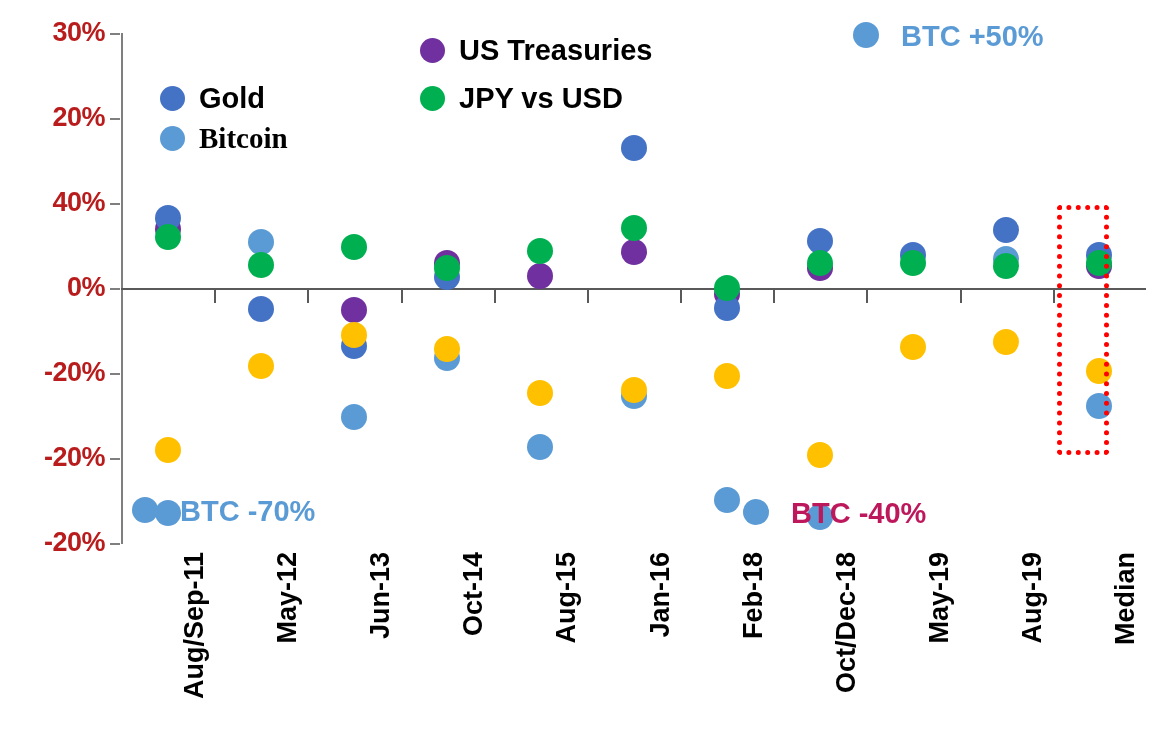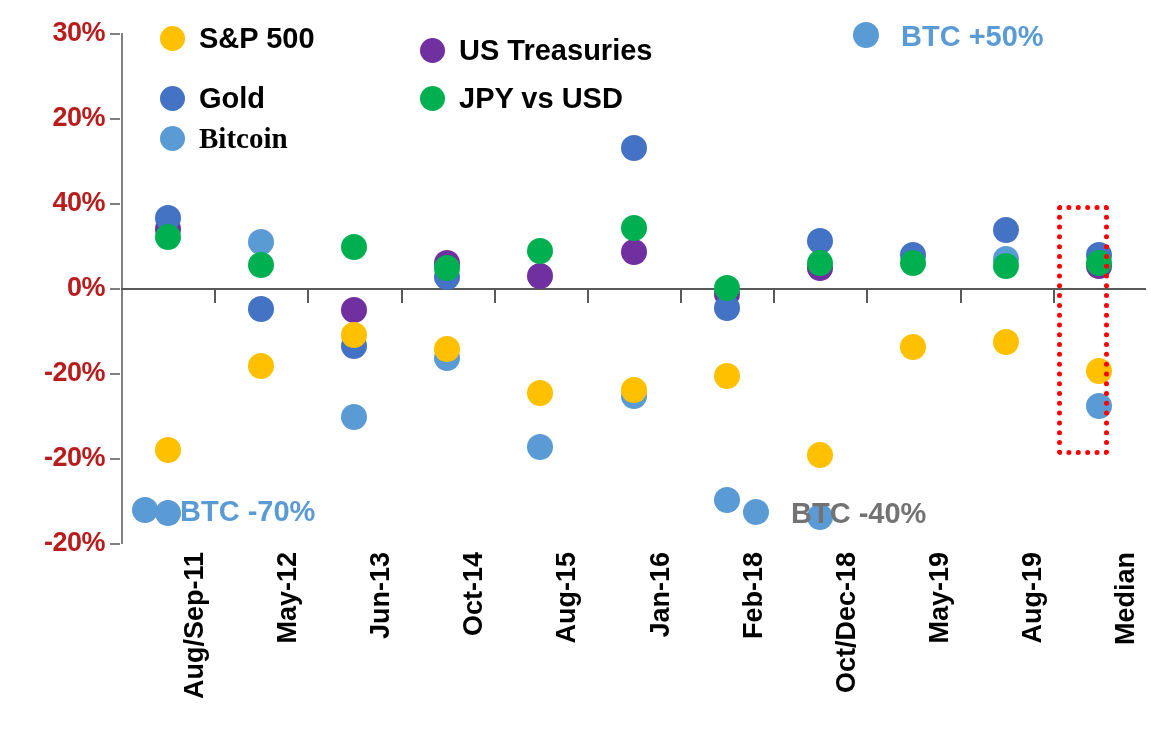--- a/index.html
+++ b/index.html
@@ -247,24 +247,20 @@
       <div class="x-label" style="left: 553.318px;">Aug-15</div>
       <div class="x-label" style="left: 646.5px;">Jan-16</div>
       <div class="x-label" style="left: 739.682px;">Feb-18</div>
       <div class="x-label" style="left: 832.864px;">Oct/Dec-18</div>
       <div class="x-label" style="left: 926.045px;">May-19</div>
       <div class="x-label" style="left: 1019.23px;">Aug-19</div>
       <div class="x-label median-label" style="left: 1112.41px;">Median</div>
     </div>
 
   <div id="legend">
-      <div class="legend-item" style="left: 160px; top: 24px;">
-        <span class="legend-swatch" style="background: rgb(255, 192, 0);"></span>
-        <span class="legend-text">S&amp;P 500</span>
-      </div>
       <div class="legend-item" style="left: 160px; top: 84px;">
         <span class="legend-swatch" style="background: rgb(68, 114, 196);"></span>
         <span class="legend-text">Gold</span>
       </div>
       <div class="legend-item" style="left: 160px; top: 124px; font-family: Liberation Serif, serif;">
         <span class="legend-swatch" style="background: rgb(91, 155, 213);"></span>
         <span class="legend-text">Bitcoin</span>
       </div>
       <div class="legend-item" style="left: 420px; top: 36px;">
         <span class="legend-swatch" style="background: rgb(112, 48, 160);"></span>
@@ -280,21 +276,21 @@
       <div class="annot" style="left: 853px; top: 22px;">
         <span class="annot-swatch" style="background: rgb(91, 155, 213);"></span>
         <span class="annot-text" style="color: rgb(91, 155, 213);">BTC +50%</span>
       </div>
       <div class="annot" style="left: 132px; top: 497px;">
         <span class="annot-swatch" style="background: rgb(91, 155, 213);"></span>
         <span class="annot-text" style="color: rgb(91, 155, 213);">BTC -70%</span>
       </div>
       <div class="annot" style="left: 743px; top: 499px;">
         <span class="annot-swatch" style="background: rgb(91, 155, 213);"></span>
-        <span class="annot-text" style="color: #737373;">BTC -40%</span>
+        <span class="annot-text" style="color: #be185d;">BTC -40%</span>
       </div>
     </div>
 
   <div id="median-highlight" style="border-color: rgb(255, 0, 0);"></div>
 
 <div class="y-tick-mark" style="top: 33px;"></div>
     <div class="y-tick-mark" style="top: 118px;"></div>
     <div class="y-tick-mark" style="top: 203px;"></div>
     <div class="y-tick-mark" style="top: 288px;"></div>
     <div class="y-tick-mark" style="top: 373px;"></div>

